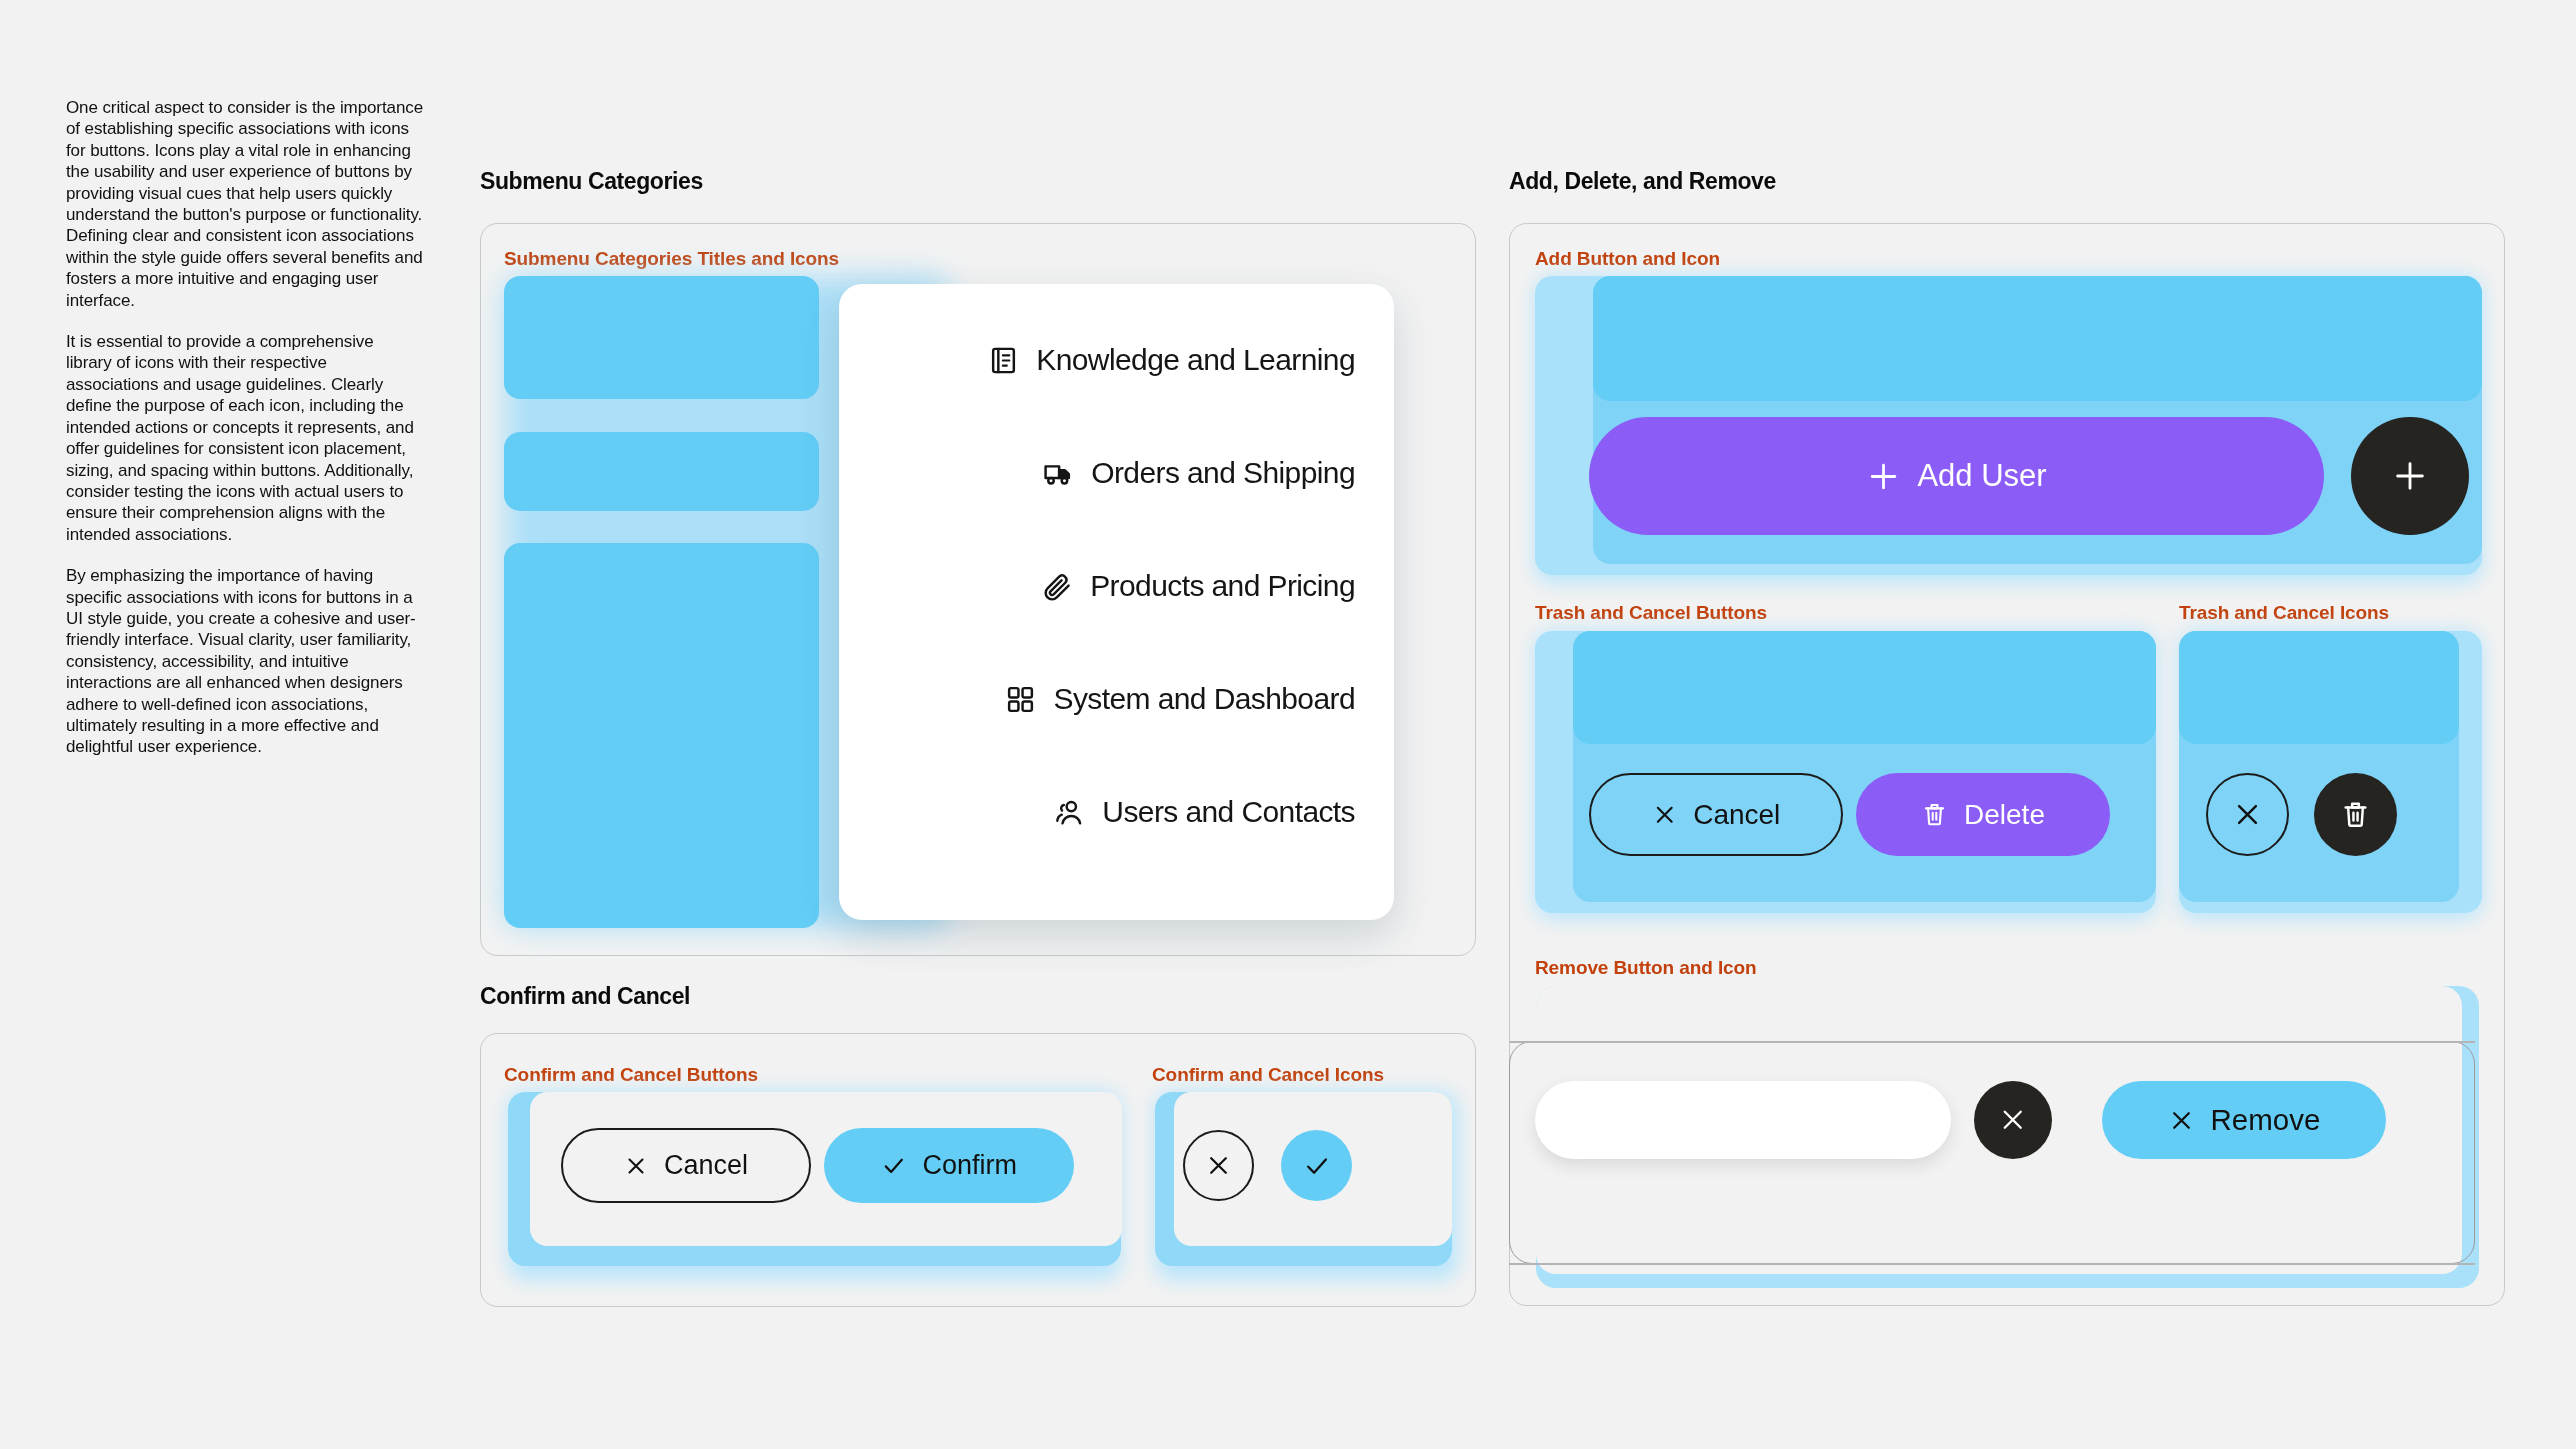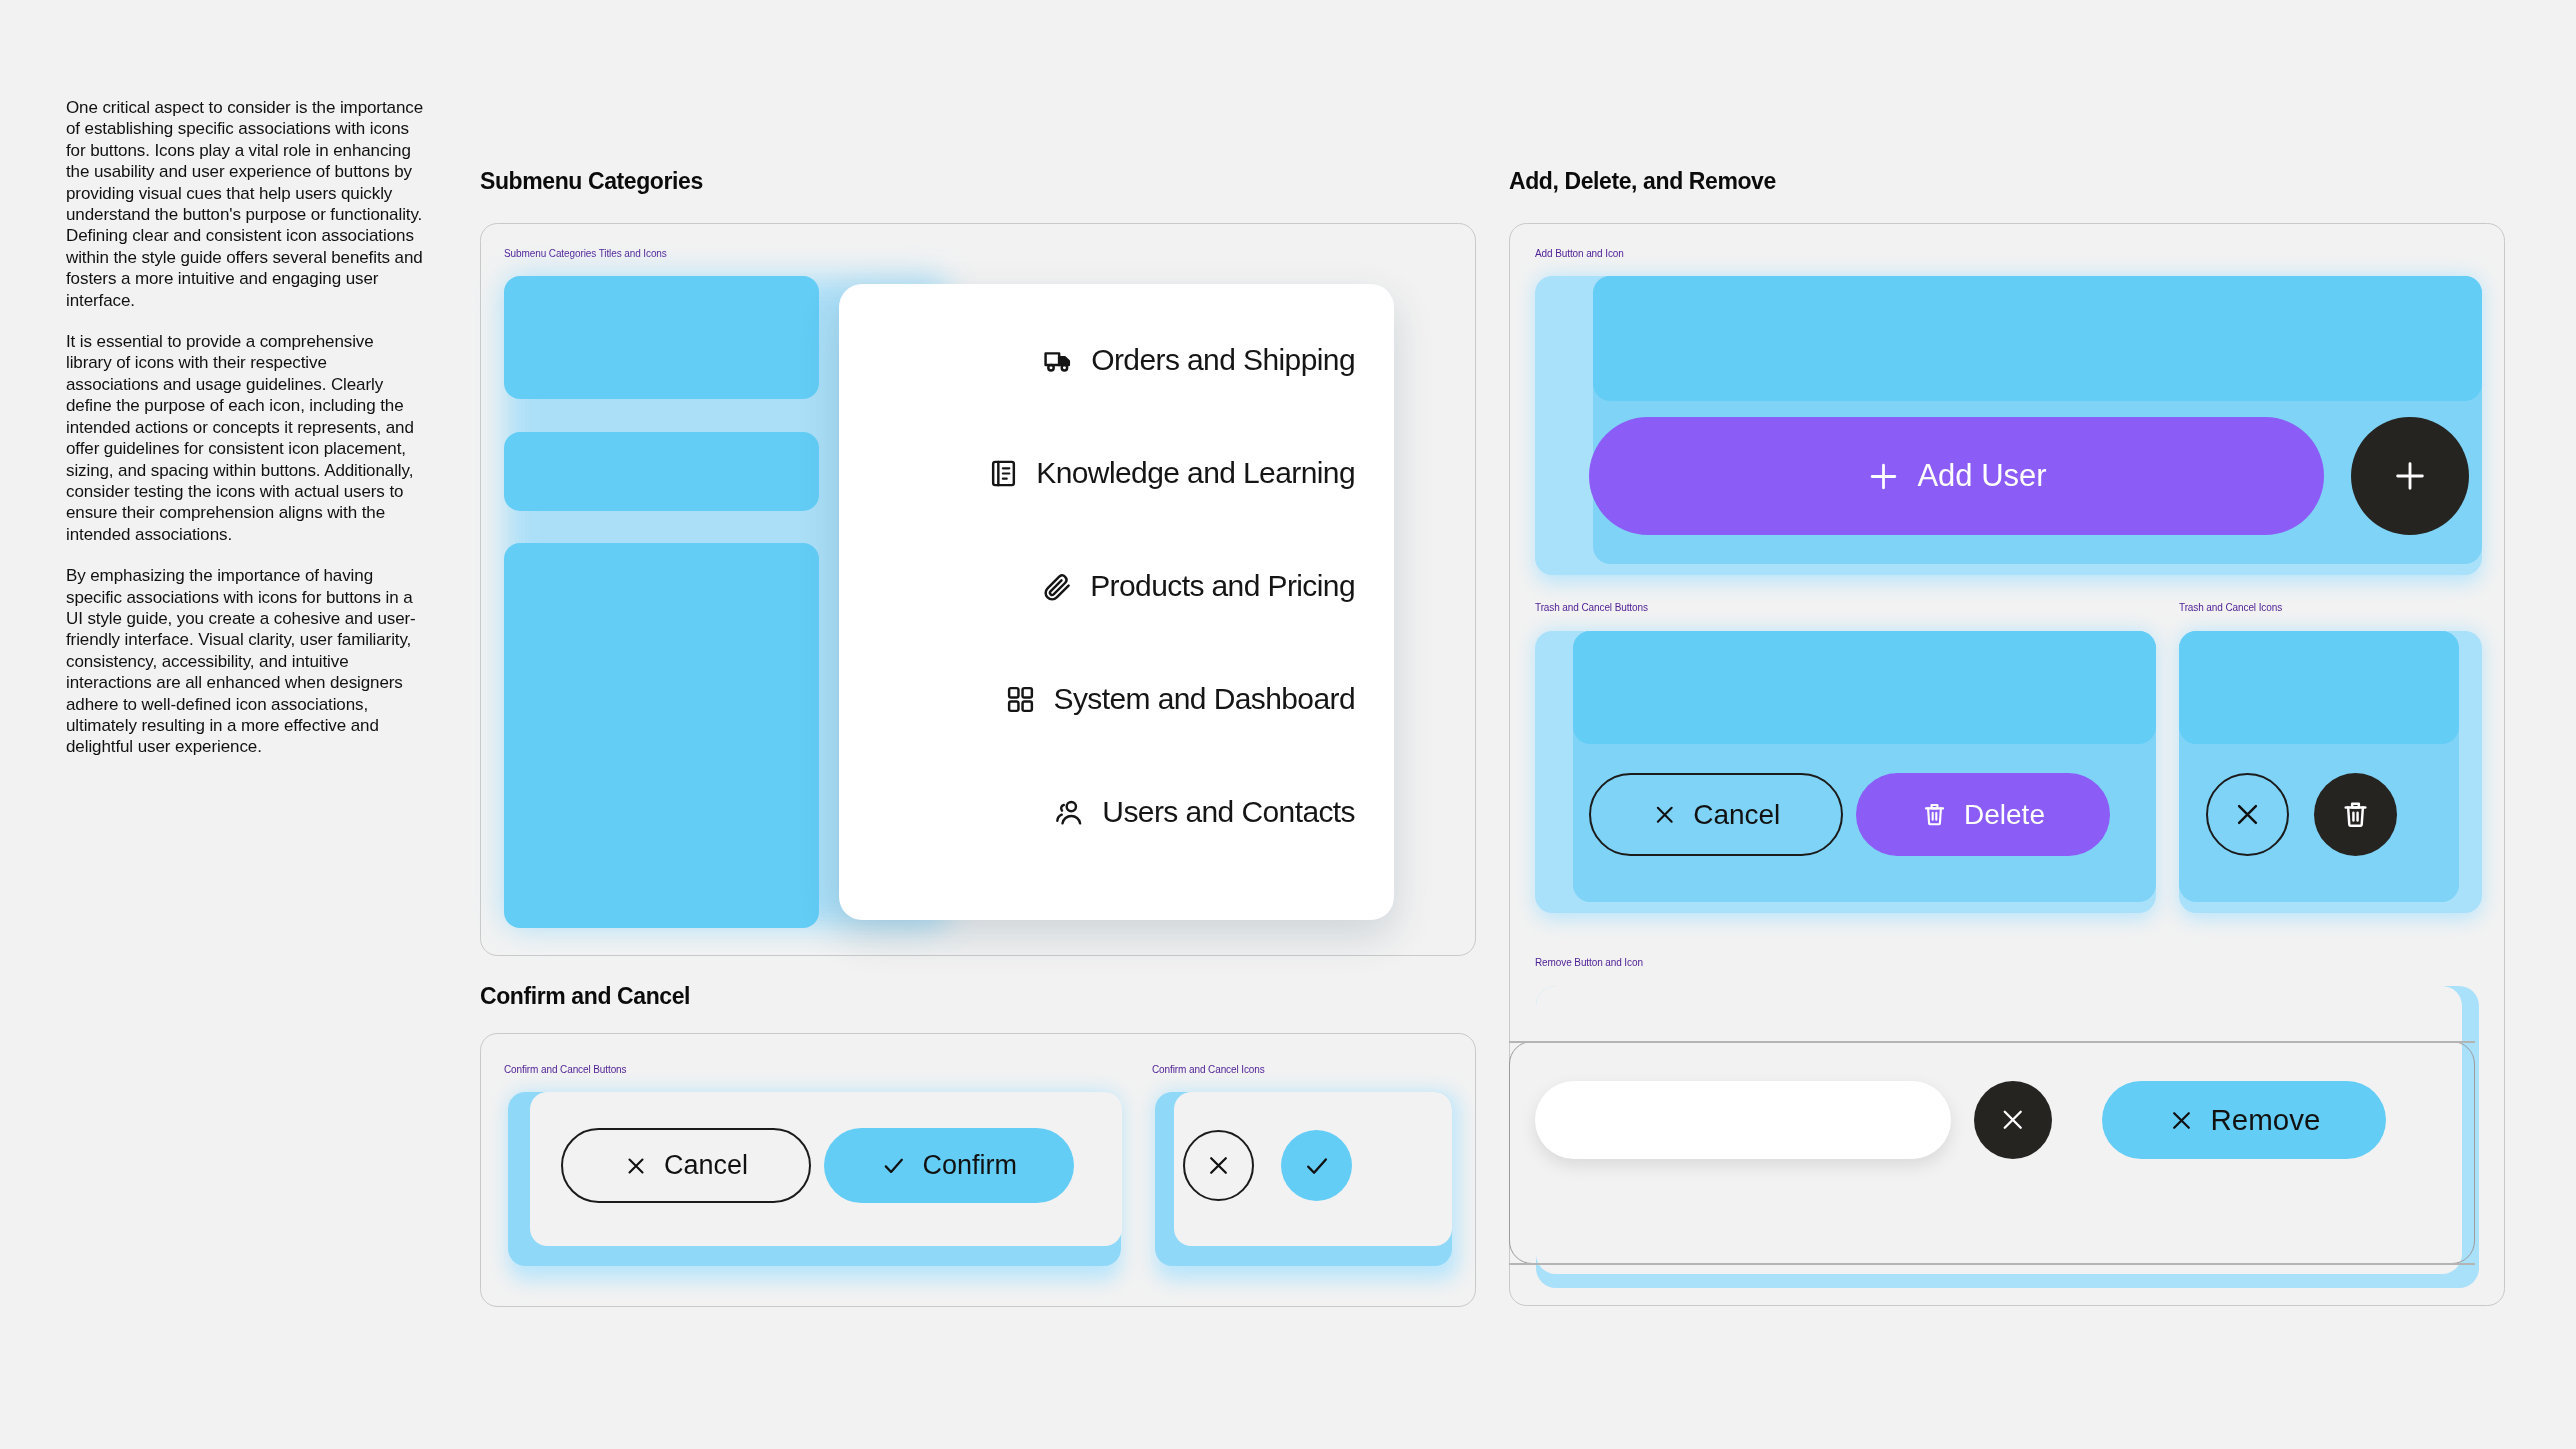--- a/index.html
+++ b/index.html
@@ -50,21 +50,21 @@
 
   
   .panel {
     position: absolute;
     border: 1px solid #c9c9c9;
     border-radius: 17.4px;
     background: #f2f2f2;
   }
   .caption {
     position: absolute;
-    font-size: 10px; color: #4c1d95; letter-spacing: -0.1px;
+    font-size: 19px; color: #c2410c; letter-spacing: -0.1px; font-weight: bold;
   }
   .blue-rect {
     position: absolute; background: #63cdf6; border-radius: 17.4px;
   }
   .blue-glow {
     position: absolute; background: #b9e5fb; border-radius: 17.4px;
     filter: blur(9.4px);
   }
 
   
@@ -147,38 +147,38 @@
     <div class="b" style="top:267px; width:315px; height:385px;"></div>
   </div>
 
   <div class="white-card"></div>
 
   <div class="menu-list">
 
     <div class="menu-row">
       <span class="menu-ico">
         <svg viewBox="0 0 24 24" fill="none" stroke="#151515" stroke-width="1.9" stroke-linecap="round" stroke-linejoin="round">
+          <rect x="4" y="3" width="16" height="18" rx="1.6"></rect>
+          <path d="M8 3v18"></path>
+          <path d="M11.5 8h5M11.5 12h5M11.5 16h3" stroke-width="1.7"></path>
+        </svg>
+      </span>
+      <span class="menu-label">Knowledge and Learning</span>
+    </div>
+
+    <div class="menu-row">
+      <span class="menu-ico">
+        <svg viewBox="0 0 24 24" fill="none" stroke="#151515" stroke-width="1.9" stroke-linecap="round" stroke-linejoin="round">
           <path d="M2 6.5h10.5v9H2z"></path>
           <path d="M12.5 9.5H17l3 3v3h-7.5z" fill="#151515"></path>
           <circle cx="6.2" cy="17.6" r="2.1"></circle>
           <circle cx="16.6" cy="17.6" r="2.1"></circle>
         </svg>
       </span>
       <span class="menu-label">Orders and Shipping</span>
-    </div>
-
-    <div class="menu-row">
-      <span class="menu-ico">
-        <svg viewBox="0 0 24 24" fill="none" stroke="#151515" stroke-width="1.9" stroke-linecap="round" stroke-linejoin="round">
-          <rect x="4" y="3" width="16" height="18" rx="1.6"></rect>
-          <path d="M8 3v18"></path>
-          <path d="M11.5 8h5M11.5 12h5M11.5 16h3" stroke-width="1.7"></path>
-        </svg>
-      </span>
-      <span class="menu-label">Knowledge and Learning</span>
     </div>
 
     <div class="menu-row">
       <span class="menu-ico">
         <svg viewBox="0 0 24 24" fill="none" stroke="#151515" stroke-width="1.9" stroke-linecap="round" stroke-linejoin="round">
           <path d="M20.6 11.3 11.4 20.5a5 5 0 0 1-7.1-7.1l9.2-9.2a3.35 3.35 0 0 1 4.7 4.7l-9.2 9.2a1.7 1.7 0 0 1-2.4-2.4l8.5-8.5"></path>
         </svg>
       </span>
       <span class="menu-label">Products and Pricing</span>
     </div>

